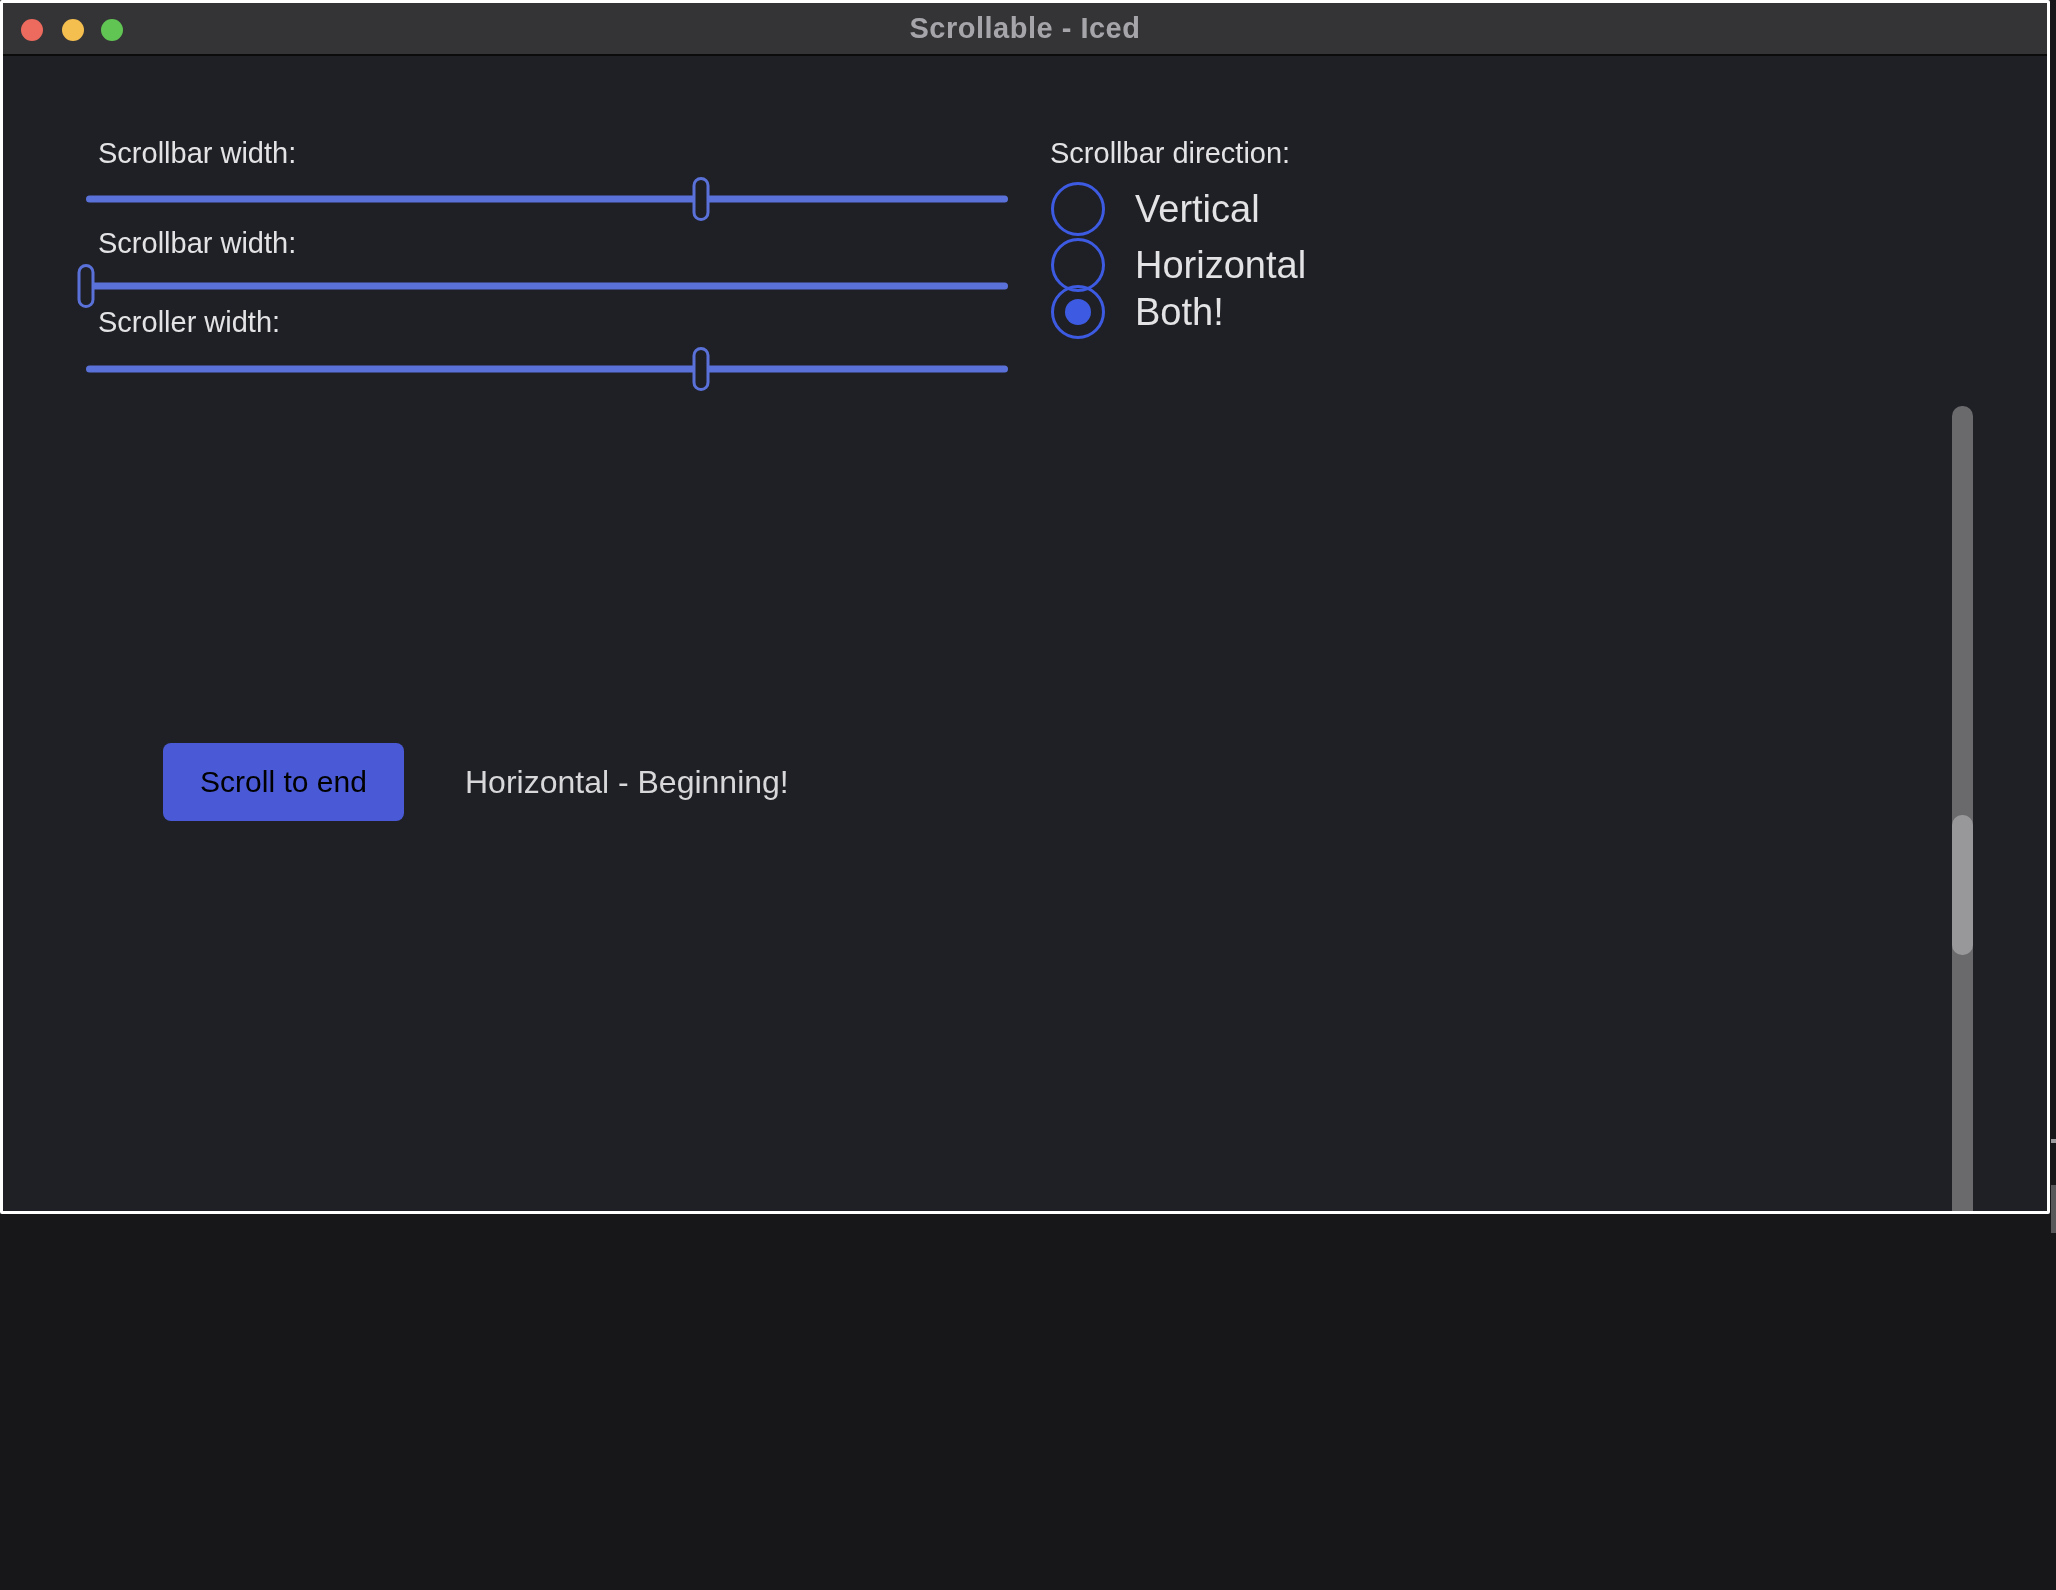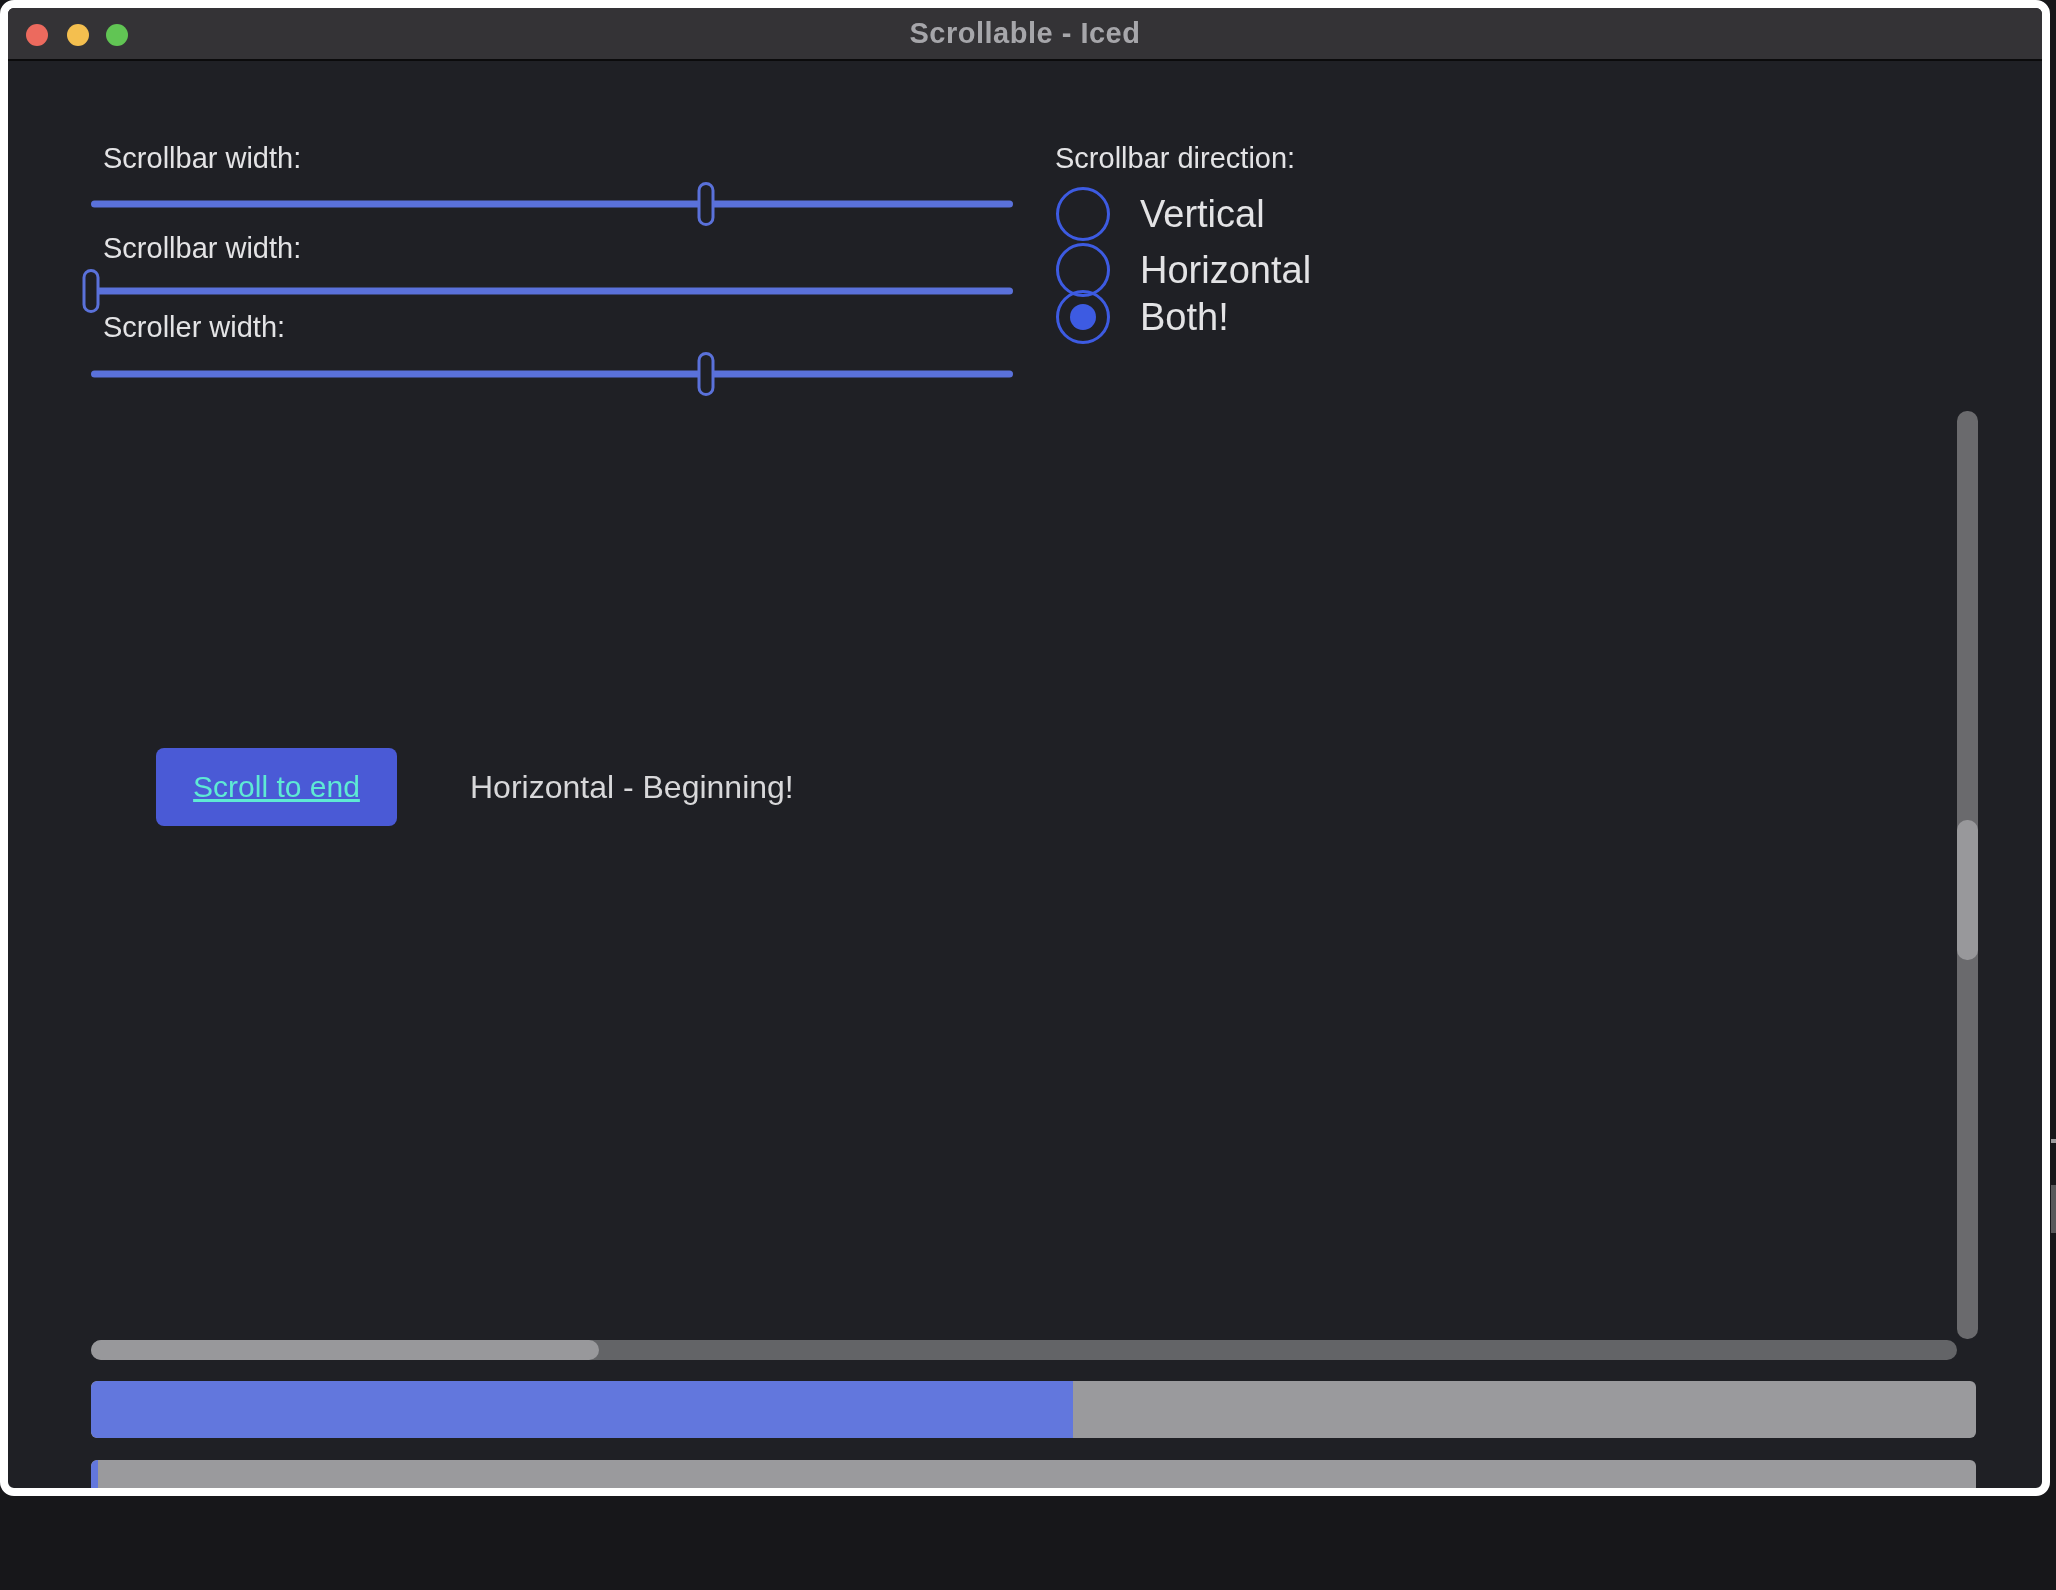--- a/index.html
+++ b/index.html
@@ -14,22 +14,22 @@
     --vtrack-gray:#6a6a6d;
     --ptrack-gray:#9a9a9d;
     --label:#e3e3e5;
     --status:#d8d8da;
   }
   *{margin:0;padding:0;box-sizing:border-box;}
   html,body{width:2056px;height:1590px;overflow:hidden;background:#17171a;
     font-family:"Liberation Sans","DejaVu Sans",sans-serif;}
 
   
-  .window{position:absolute;left:0;top:0;width:2050px;height:1496px;
-    background:var(--bg);border:8px solid #ffffff;border-radius:14px;overflow:hidden;}
+  .window{position:absolute;left:0;top:0;width:2050px;height:1214px;
+    background:var(--bg);border:3px solid #ffffff;border-radius:2px;overflow:hidden;}
   .titlebar{position:absolute;left:0;top:0;right:0;height:53px;background:var(--titlebar);
     border-bottom:2px solid #0b0b0c;display:flex;align-items:center;justify-content:center;}
   .title{color:#a6a6aa;font-size:29px;font-weight:bold;letter-spacing:.5px;}
   .tl{position:absolute;top:16px;width:22px;height:22px;border-radius:50%;}
   .tl.red{left:18px;background:#ec6a5e;}
   .tl.yellow{left:59px;background:#f4bf4f;}
   .tl.green{left:98px;background:#61c554;}
 
   
   .ctl-label{position:absolute;left:95px;color:var(--label);font-size:29px;}
@@ -43,24 +43,24 @@
   
   .radio-heading{position:absolute;left:1047px;top:134px;color:var(--label);font-size:29px;}
   .radio-option{position:absolute;left:1048px;height:54px;display:flex;align-items:center;cursor:pointer;}
   .radio-circle{width:54px;height:54px;border:3px solid var(--radio-blue);border-radius:50%;
     display:flex;align-items:center;justify-content:center;flex:0 0 auto;}
   .radio-dot{width:26px;height:26px;border-radius:50%;background:var(--radio-blue);}
   .radio-label{margin-left:30px;color:var(--label);font-size:38px;}
 
   
   .scroll-area{position:absolute;left:83px;top:402px;width:1887px;height:950px;}
-  .cta-button{position:absolute;left:148px;top:740px;width:241px;height:78px;
+  .cta-button{position:absolute;left:160px;top:740px;width:241px;height:78px;
     background:var(--button-blue);border:none;border-radius:8px;
-    color:#5eead4;font-size:30px;font-family:inherit;cursor:pointer;
-    display:flex;align-items:center;justify-content:center;text-decoration:underline;}
+    color:#000000;font-size:30px;font-family:inherit;cursor:pointer;
+    display:flex;align-items:center;justify-content:center;}
   .status-text{position:absolute;left:462px;top:740px;height:78px;display:flex;
     align-items:center;color:var(--status);font-size:32px;}
 
   
   .v-scrollbar{position:absolute;left:1949px;top:403px;width:21px;height:928px;
     background:var(--vtrack-gray);border-radius:10px;}
   .v-thumb{position:absolute;left:0;width:21px;background:var(--thumb-gray);border-radius:10px;}
   .h-scrollbar{position:absolute;left:83px;top:1332px;width:1866px;height:20px;
     background:var(--track-gray);border-radius:10px;}
   .h-thumb{position:absolute;left:0;top:0;height:20px;background:var(--thumb-gray);border-radius:10px;}

